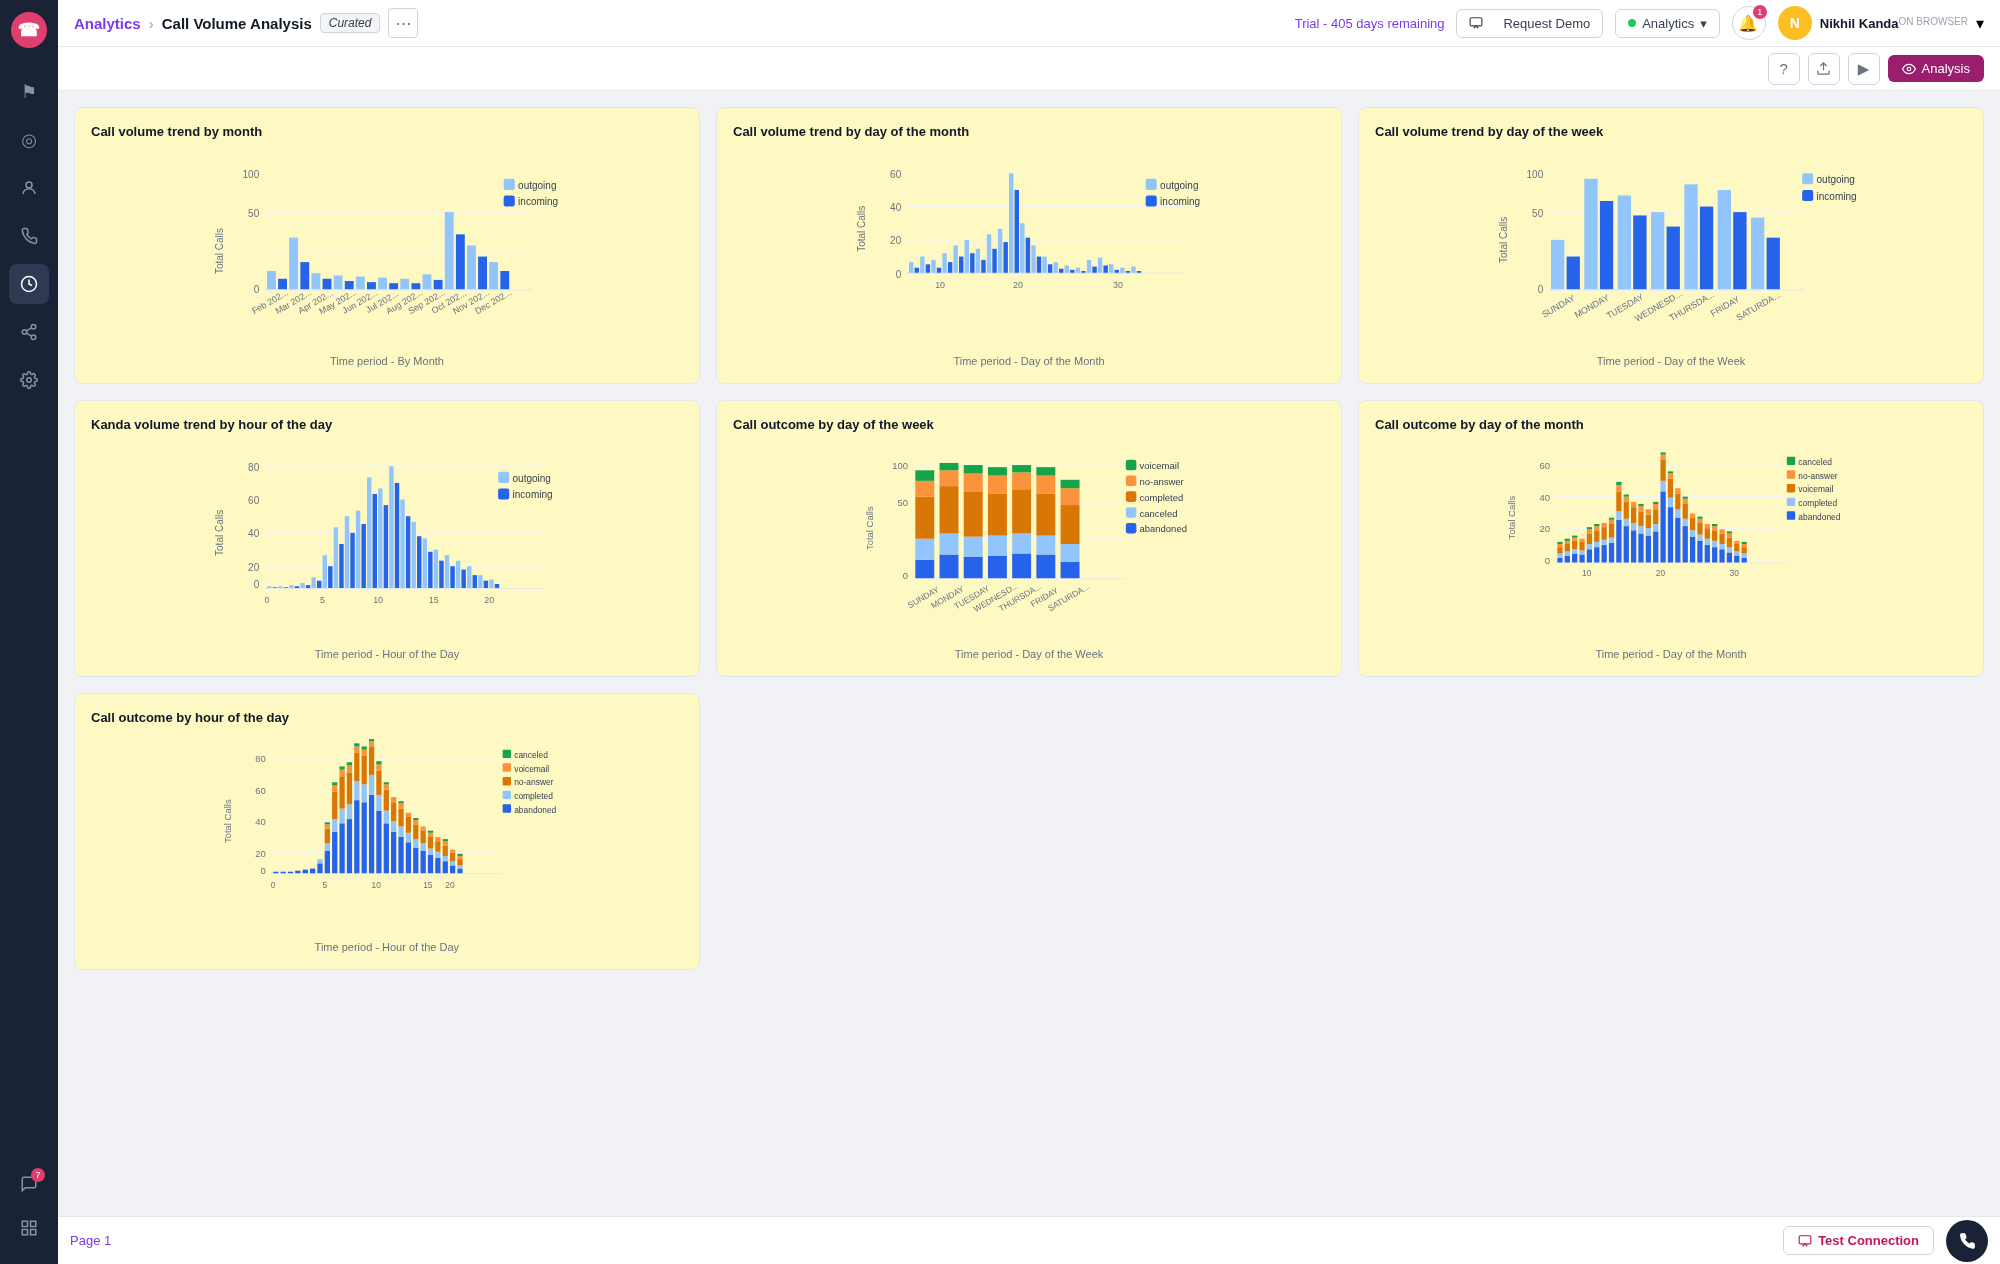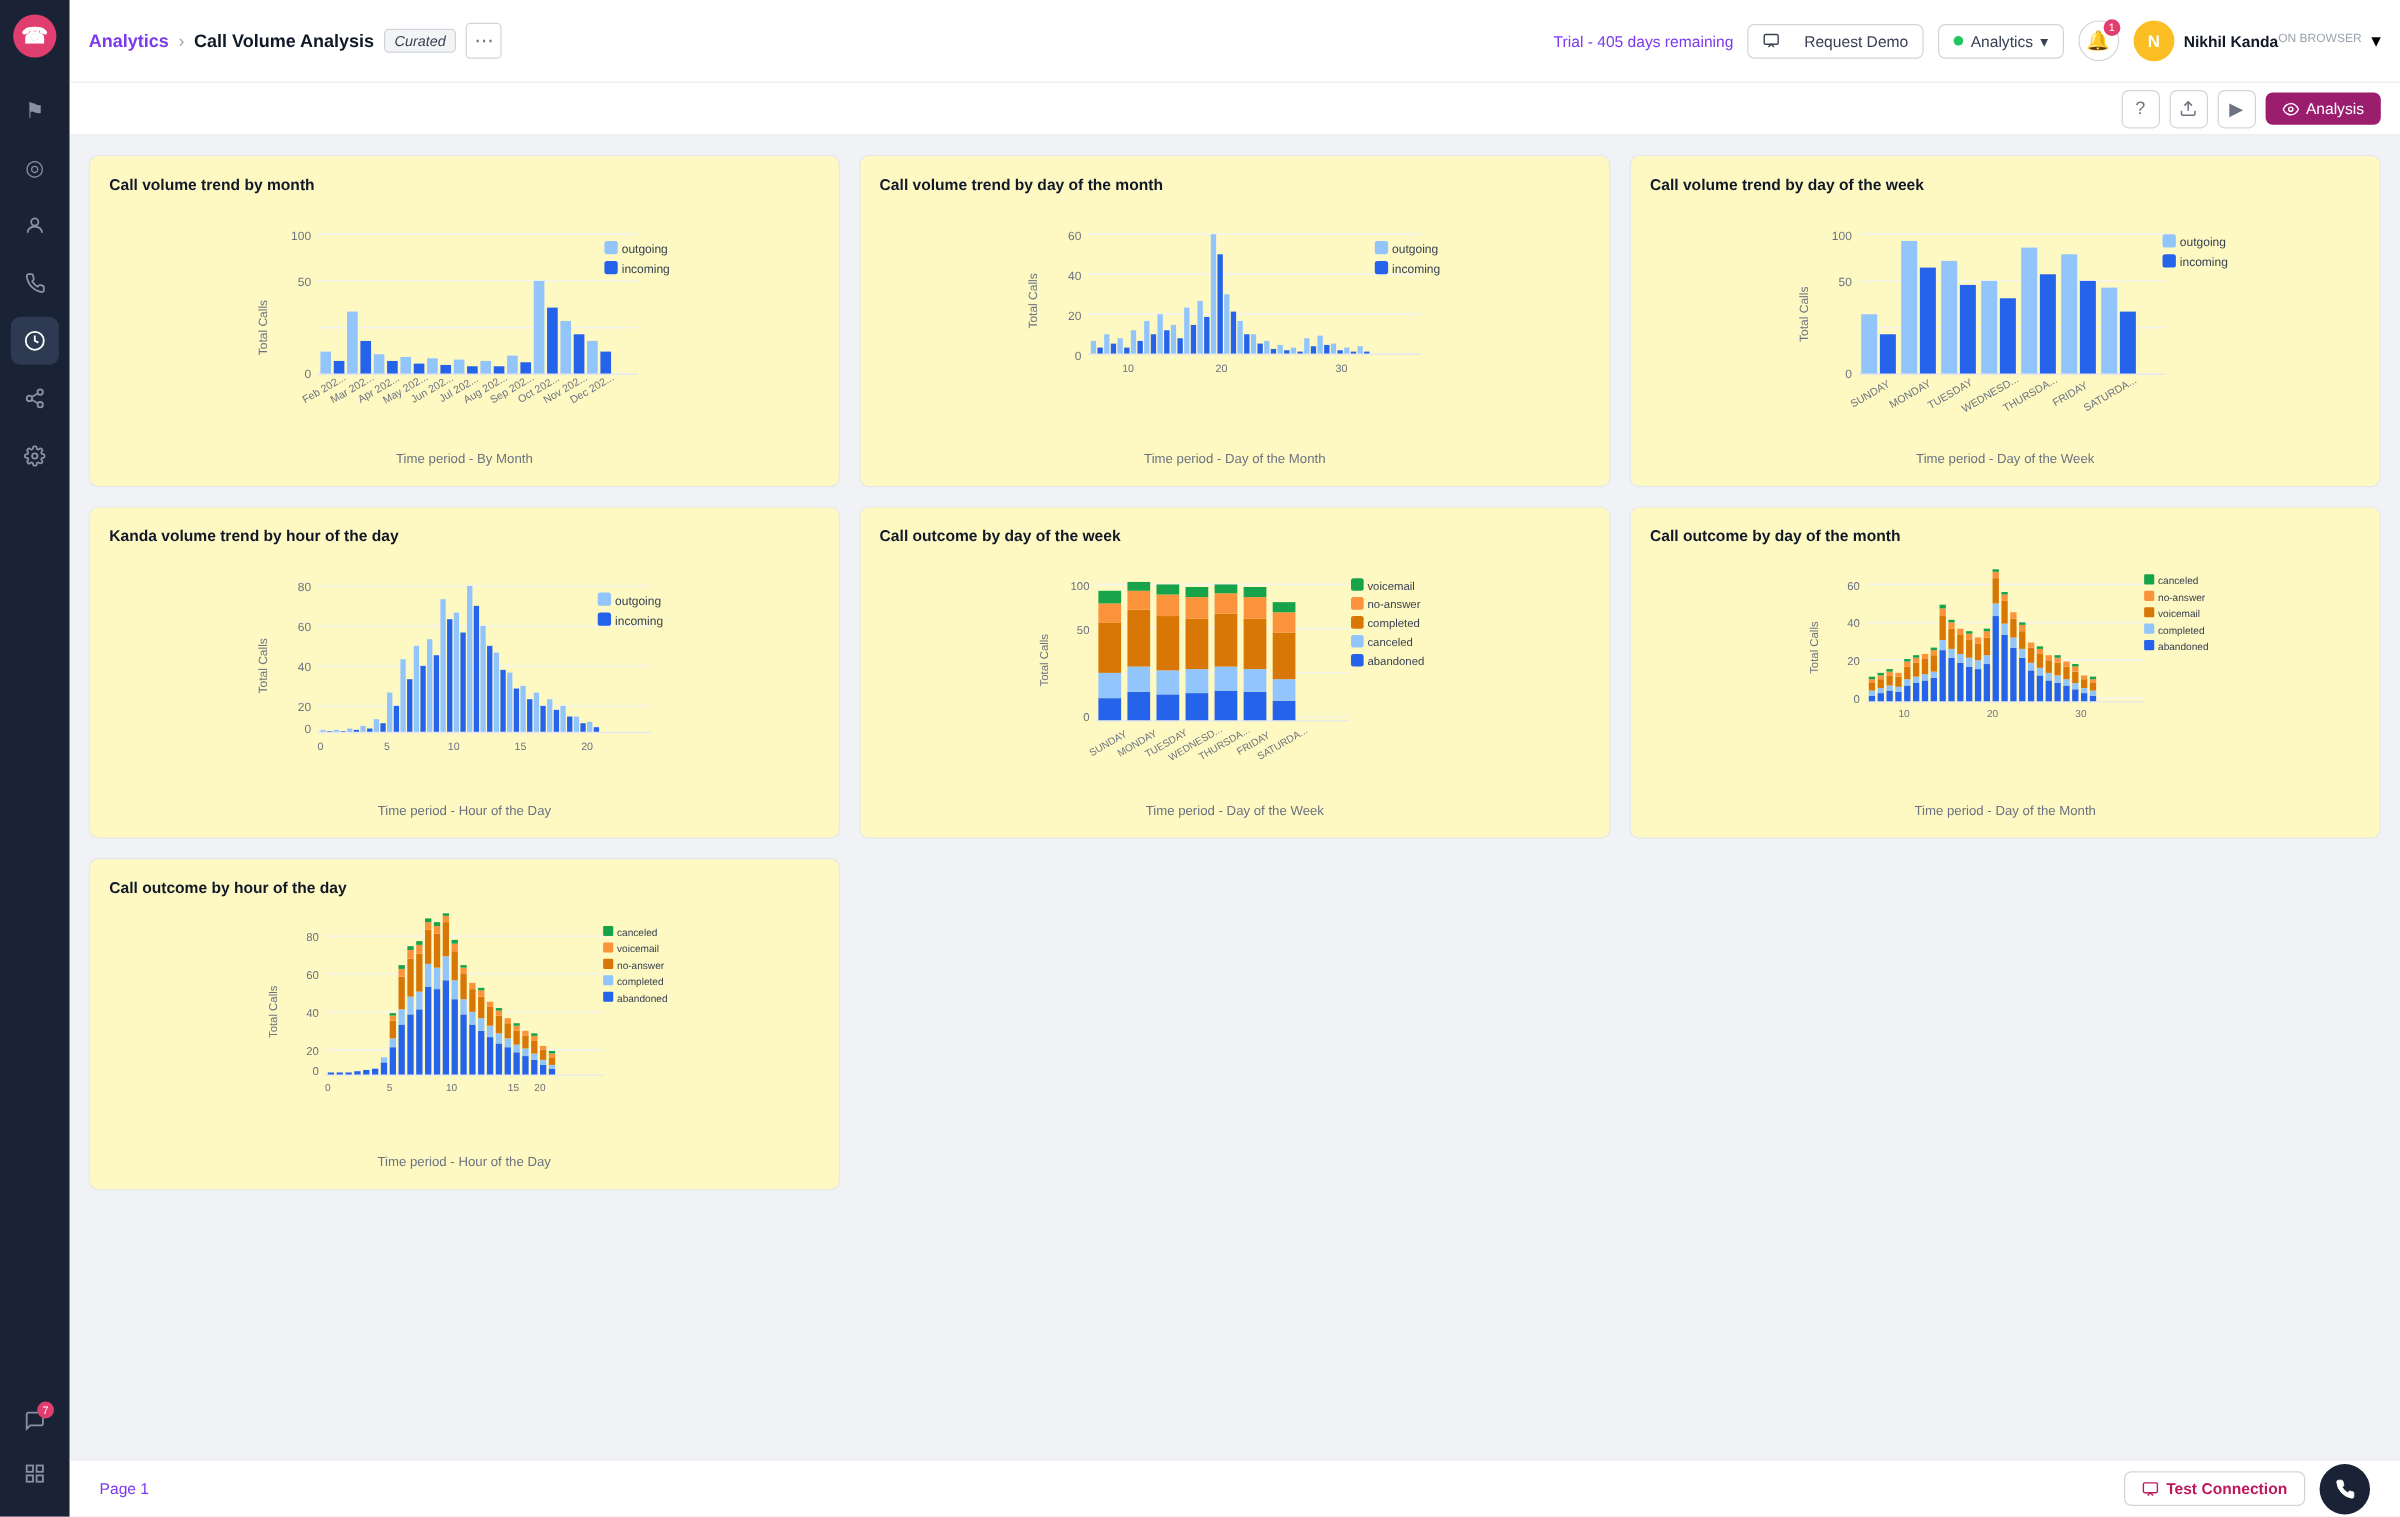--- a/index.html
+++ b/index.html
@@ -41,21 +41,21 @@
       display: flex; align-items: center; justify-content: center;
     }
     .sidebar-bottom { margin-top: auto; }
 
     
     .main { flex: 1; display: flex; flex-direction: column; overflow: hidden; }
 
     
     .topbar {
       background: white;
-      height: 69px;
+      height: 47px;
       display: flex;
       align-items: center;
       padding: 0 16px;
       border-bottom: 1px solid #e5e7eb;
       flex-shrink: 0;
     }
     .topbar-left { display: flex; align-items: center; gap: 8px; flex: 1; }
     .breadcrumb-analytics { color: #7c3aed; font-weight: 600; font-size: 15px; cursor: pointer; }
     .breadcrumb-sep { color: #9ca3af; font-size: 15px; }
     .breadcrumb-title { color: #111827; font-weight: 600; font-size: 15px; }
@@ -207,21 +207,21 @@
       margin-top: 4px;
     }
 
     
     .bottom-bar {
       background: white;
       height: 48px;
       border-top: 1px solid #e5e7eb;
       display: flex;
       align-items: center;
-      padding: 0 25px;
+      padding: 0 12px;
       flex-shrink: 0;
       justify-content: space-between;
     }
     .page-indicator { font-size: 13px; color: #7c3aed; font-weight: 500; }
     .bottom-right { display: flex; align-items: center; gap: 12px; }
     .test-conn-btn {
       border: 1px solid #d1d5db;
       border-radius: 6px;
       padding: 6px 14px;
       font-size: 13px;

